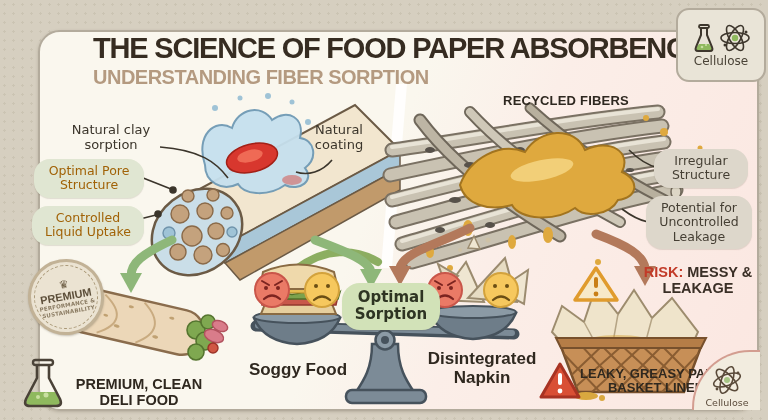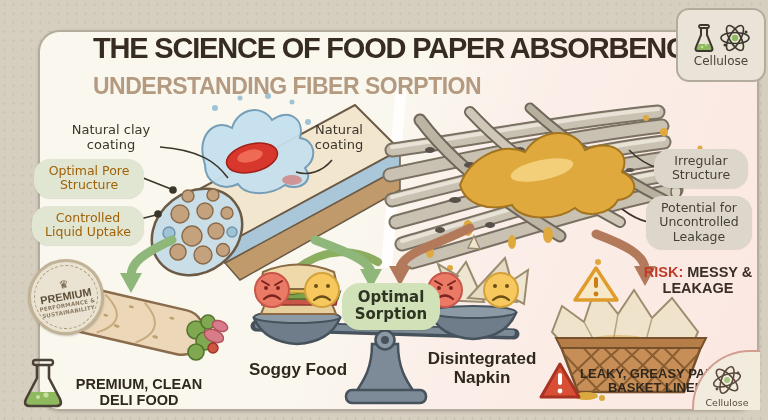--- a/index.html
+++ b/index.html
@@ -16,21 +16,21 @@
     background:linear-gradient(112deg,#faf7ee 0%,#faf7ee 46%,#fbeee8 62%,#fbe7e1 100%);
     box-shadow:0 1px 3px rgba(90,80,60,.25);
   }
   .abs{position:absolute;}
   .title{
     font-family:"Liberation Sans", sans-serif;font-weight:800;
     font-size:29px;letter-spacing:-1.2px;color:#362c21;line-height:1.02;white-space:nowrap;
   }
   .subtitle{
     font-family:"Liberation Sans", sans-serif;font-weight:700;
-    font-size:23px;letter-spacing:-0.5px;color:#b49a80;line-height:1.05;white-space:nowrap;margin-top:10px;
+    font-size:20px;letter-spacing:-0.5px;color:#b49a80;line-height:1.05;white-space:nowrap;margin-top:3px;
   }
   .section-heading{
     font-family:"Liberation Sans", sans-serif;font-weight:800;font-size:13px;
     color:#2e2820;text-align:center;letter-spacing:.2px;white-space:nowrap;
   }
   .plain-label{
     font-size:13px;color:#3b352b;text-align:center;line-height:1.15;
   }
   .pill{
     background:#e0e6d2;color:#a16207;border-radius:16px;
@@ -384,22 +384,23 @@
           </g>
           <circle cx="16" cy="15" r="3.2" fill="#8fb95e"></circle>
           <circle cx="27" cy="9" r="1.5" fill="#3d362c"></circle>
             <circle cx="6" cy="22" r="1.5" fill="#3d362c"></circle>
         </svg>
       </span>
     </div>
     <div class="badge-label">Cellulose</div>
   </div>
 
-
-  <div class="plain-label abs" style="left:60px;top:123px;width:102px;">Natural clay coating</div>
+  <div class="section-heading abs" style="left:496px;top:93px;width:140px;">RECYCLED FIBERS</div>
+
+  <div class="plain-label abs" style="left:60px;top:123px;width:102px;">Natural clay sorption</div>
   <div class="plain-label abs" style="left:303px;top:123px;width:72px;">Natural coating</div>
 
   <div class="pill abs" style="left:34px;top:159px;width:96px;">Optimal Pore Structure</div>
   <div class="pill abs" style="left:32px;top:206px;width:98px;">Controlled Liquid Uptake</div>
 
   <div class="pill grey abs" style="left:654px;top:149px;width:80px;">Irregular Structure</div>
   <div class="pill grey abs" style="left:646px;top:196px;width:92px;">Potential for Uncontrolled Leakage</div>
 
   <div class="risk abs" style="left:642px;top:264px;width:112px;">
     <span class="red">RISK:</span><span> MESSY &amp; LEAKAGE</span>

